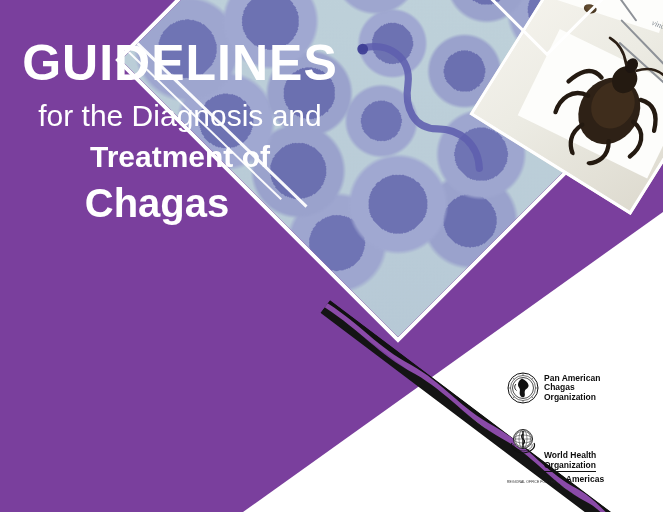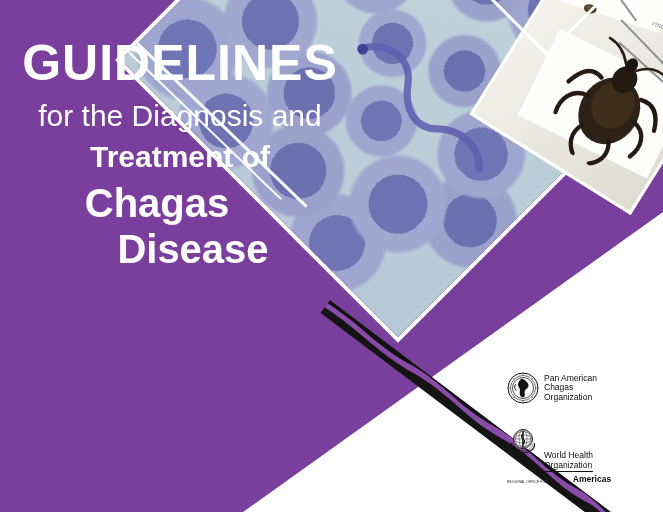--- a/index.html
+++ b/index.html
@@ -124,25 +124,25 @@
     text-align:center;padding-left:26px;
   }
 
   
   .logos{
     position:absolute;right:28px;bottom:28px;width:128px;z-index:8;
     color:#111;
   }
   .logo-row{display:flex;align-items:center;gap:5px;margin-bottom:3px;}
   .logo-text{
-    font-size:8.5px;font-weight:normal;line-height:9.5px;
+    font-size:8.5px;font-weight:bold;line-height:9.5px;
     font-family:"Liberation Sans",sans-serif;color:#0d0d0d;
   }
   .who-underline{border-bottom:1.2px solid #111;padding-bottom:1px;margin-top:44px;}
-  .americas-row{display:flex;align-items:flex-end;gap:17px;margin-top:2px;}
+  .americas-row{display:flex;align-items:flex-end;gap:10px;margin-top:2px;}
   .micro-text{
     font-size:3.4px;line-height:4px;color:#222;letter-spacing:.1px;
     font-family:"Liberation Sans",sans-serif;white-space:nowrap;
   }
   .americas{font-size:8.5px;font-weight:bold;line-height:9px;color:#0d0d0d;}
 </style>
 </head>
 <body>
 
 <div id="cover">
@@ -194,21 +194,20 @@
     </svg>
   </div>
 
   <div class="v-outline"></div>
 
   <div class="title-block">
     <div class="t-guidelines">GUIDELINES</div>
     <div class="t-for">for the Diagnosis and</div>
     <div class="t-treatment">Treatment of</div>
     <div class="t-chagas">Chagas</div>
-    <div class="t-disease">Disease</div>
   </div>
 
   <div class="logos">
 
     <div class="logo-row">
       <svg width="32" height="32" viewBox="0 0 64 64">
         <circle cx="32" cy="32" r="30" fill="none" stroke="#111" stroke-width="2"></circle>
         <circle cx="32" cy="32" r="25" fill="none" stroke="#111" stroke-width="1.2"></circle>
         <circle cx="32" cy="32" r="21" fill="#fff" stroke="#111" stroke-width="1.5"></circle>
         <path d="M30 13 C22 18, 20 26, 24 31 C28 36, 24 40, 26 46 C28 51, 33 52, 35 49

